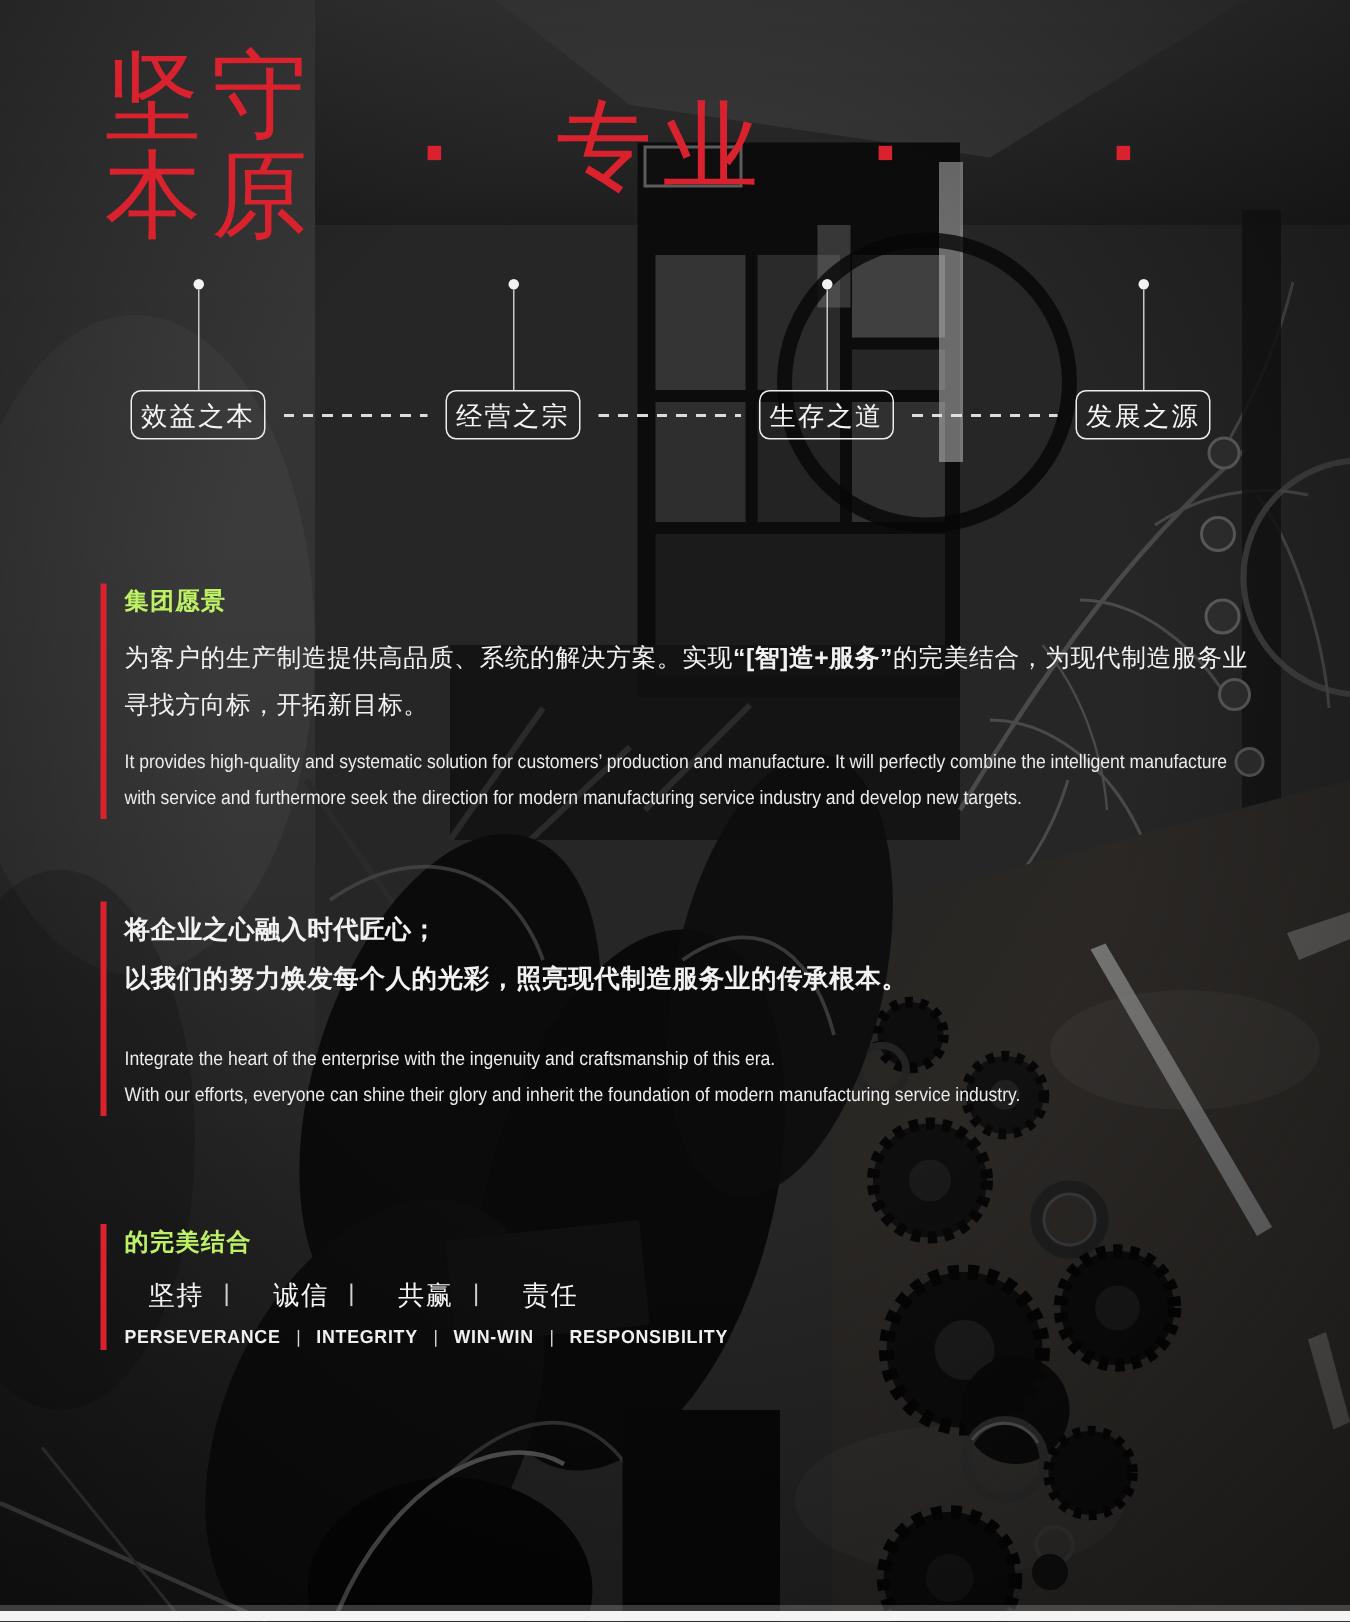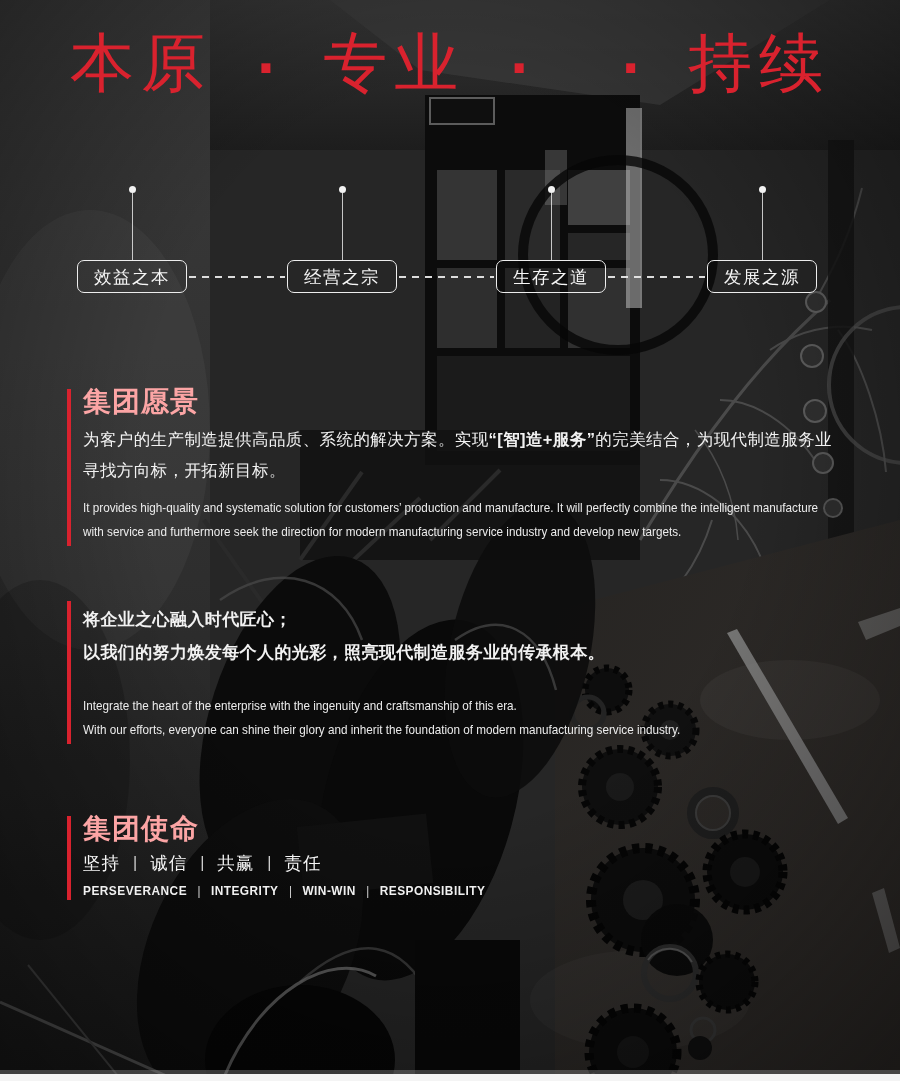--- a/index.html
+++ b/index.html
@@ -34,49 +34,49 @@
     background:repeating-linear-gradient(90deg,#ececec 0 7px,transparent 7px 13px);
     opacity:.92;
   }
   .pillar {
     position:absolute; width:130px; top:0; padding-top:2px;
     display:flex; flex-direction:column; align-items:center;
   }
   .pillar .dot { width:7px; height:7px; border-radius:50%; background:#f2f2f2; }
   .pillar .stem { width:1px; height:67px; background:#e4e4e4; opacity:.85; }
   .pillar .box {
-    width:110px; height:33px; border:1.5px solid #ededed; border-radius:7px;
+    width:90px; height:33px; border:1.5px solid #ededed; border-radius:7px;
     color:#f5f5f5; font-size:17.5px; letter-spacing:1.5px;
     display:flex; align-items:center; justify-content:center; white-space:nowrap;
   }
 
   
   .section {
     position:absolute; left:67px; width:777px;
     border-left:4px solid #d9222e; padding:2px 0 2px 12px;
     color:#f2f2f2;
   }
   .section h2 {
-    font-size:28px; line-height:22px; font-weight:600;
-    color:#fca5a5; letter-spacing:1px; margin-bottom:11px;
+    font-size:16px; line-height:22px; font-weight:600;
+    color:#bef264; letter-spacing:1px; margin-bottom:11px;
   }
   .zh-para { font-size:16.5px; line-height:31px; letter-spacing:.4px; margin-bottom:10px; }
   .zh-para b { font-weight:700;text-align:right; }
   .zh-line { font-size:17px; line-height:33px; letter-spacing:.4px; }
   .zh-block { margin-bottom:25px;font-weight:bold; }
   .en-line {
     font-size:13px; line-height:24px; color:#ececec; white-space:nowrap;
     transform:scaleX(.9); transform-origin:left center;
   }
   .sec-vision  { top:389px; }
   .sec-mission { top:601px; }
   .sec-values  { top:816px; }
 
   .vrow { display:flex; align-items:center; gap:13px; margin-bottom:9px; }
-  .vrow .val { font-size:17.5px; letter-spacing:1px; color:#f5f5f5; }
+  .vrow .val { font-size:17.5px; letter-spacing:1px; color:#f5f5f5;margin-left:16px; }
   .vrow .sep { font-size:16px; color:#cfcfcf; font-weight:300; }
   .erow { display:flex; align-items:center; gap:11px; transform:scaleX(.95); transform-origin:left center; }
   .erow .val { font-size:12.5px; font-weight:700; letter-spacing:.5px; color:#f0f0f0; white-space:nowrap; }
   .erow .sep { font-size:12px; color:#d8d8d8; }
 </style>
 </head>
 <body>
 
 <div class="page">
 
@@ -204,32 +204,32 @@
       <line x1="28" y1="965" x2="122" y2="1081" stroke="#444444" stroke-width="2"></line>
     </g>
 
     <rect x="0" y="0" width="900" height="1081" fill="url(#vign)"></rect>
     <rect x="0" y="1070" width="900" height="4" fill="#9a9a9a" opacity=".35"></rect>
     <rect x="0" y="1074" width="900" height="7" fill="#f4f4f4"></rect>
   </svg>
 
   <div class="headline">
     <div class="hl-group">
+      <span>坚守</span>
       <span>本原</span>
     </div>
     <span class="hl-dot">·</span>
     <div class="hl-group">
       <span>专业</span>
     </div>
     <span class="hl-dot">·</span>
     <div class="hl-group">
     </div>
     <span class="hl-dot">·</span>
     <div class="hl-group">
-      <span>持续</span>
     </div>
   </div>
 
   <div class="pillars">
     <div class="dash-seg" style="left:189px;width:96px;"></div>
     <div class="dash-seg" style="left:399px;width:95px;"></div>
     <div class="dash-seg" style="left:608px;width:97px;"></div>
 
     <div class="pillar" style="left:67px;">
       <div class="dot"></div>
@@ -263,21 +263,21 @@
   <div class="section sec-mission">
     <div class="zh-block">
       <div class="zh-line">将企业之心融入时代匠心；</div>
       <div class="zh-line">以我们的努力焕发每个人的光彩，照亮现代制造服务业的传承根本。</div>
     </div>
     <div class="en-line">Integrate the heart of the enterprise with the ingenuity and craftsmanship of this era.</div>
     <div class="en-line">With our efforts, everyone can shine their glory and inherit the foundation of modern manufacturing service industry.</div>
   </div>
 
   <div class="section sec-values">
-    <h2>集团使命</h2>
+    <h2>的完美结合</h2>
     <div class="vrow">
       <span class="val">坚持</span>
       <span class="sep">|</span>
       <span class="val">诚信</span>
       <span class="sep">|</span>
       <span class="val">共赢</span>
       <span class="sep">|</span>
       <span class="val">责任</span>
     </div>
     <div class="erow">

